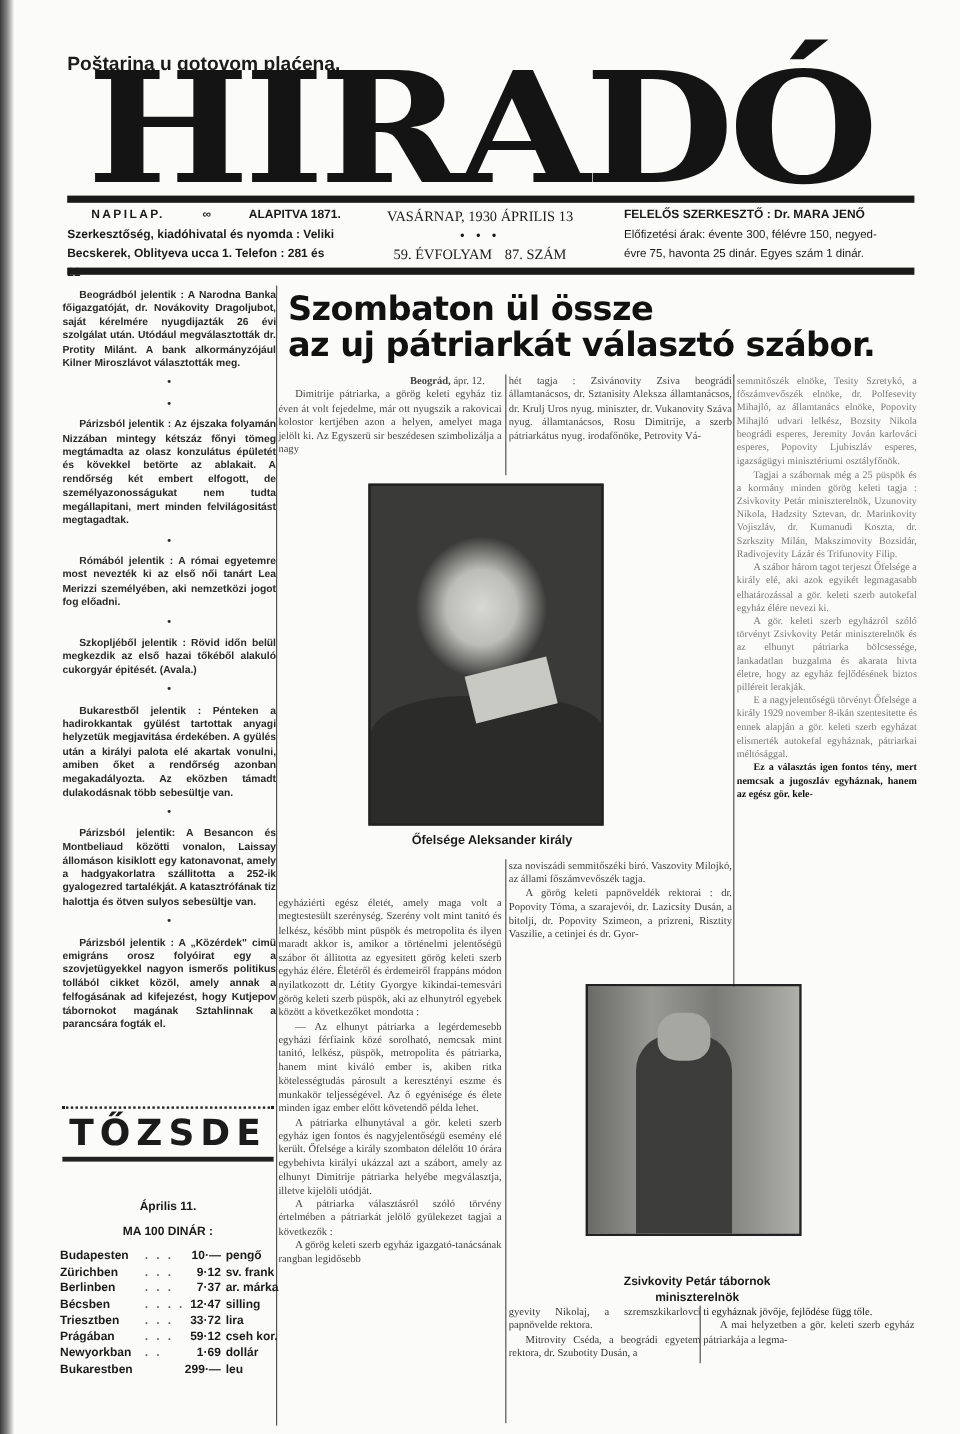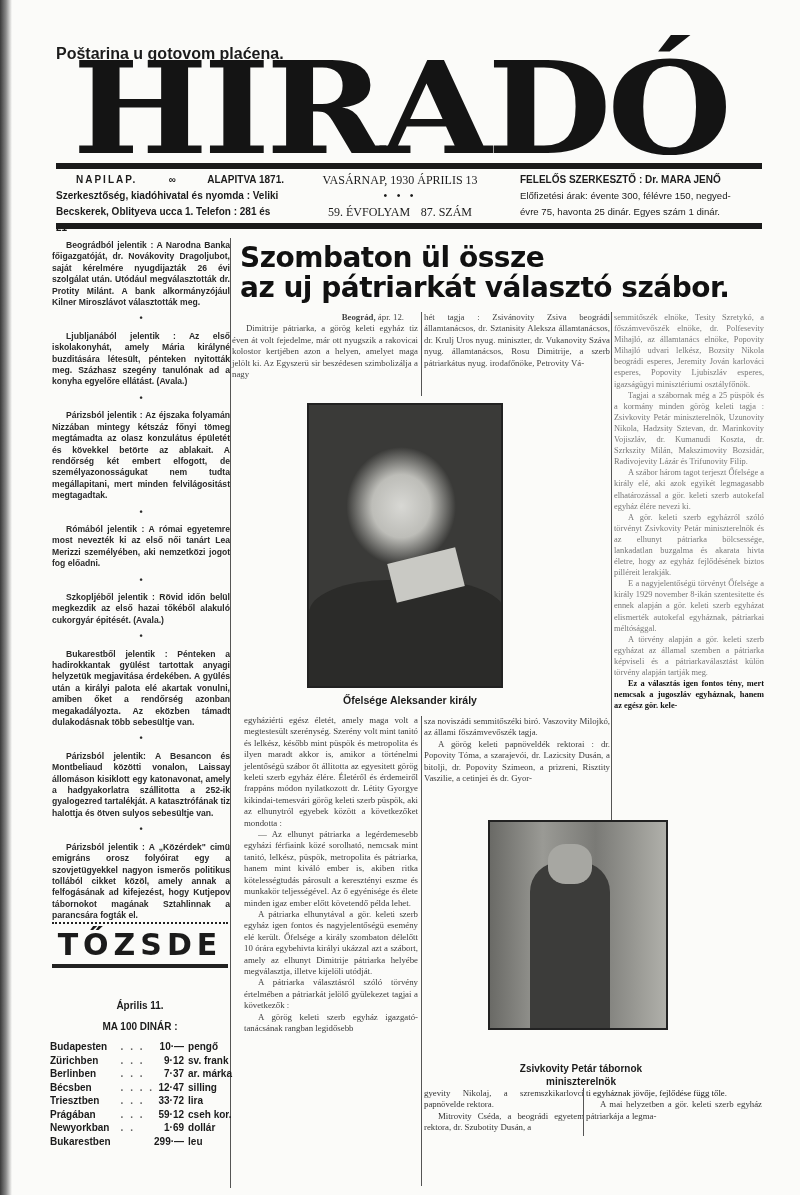--- a/index.html
+++ b/index.html
@@ -31,21 +31,21 @@
   .photo { position: absolute; border: 2px solid #222; overflow: hidden; }
   .photo.king { left: 307px; top: 403px; width: 196px; height: 285px; background: radial-gradient(ellipse 38% 28% at 48% 36%, #d8d8d4 0%, #bdbdb8 40%, #3a3a38 75%), #2a2a28; }
   .photo.king .uniform { position: absolute; left: 0; top: 175px; width: 196px; height: 110px; background: #2b2b29; border-radius: 40% 40% 0 0 / 30% 30% 0 0; }
   .photo.king .collar { position: absolute; left: 82px; top: 150px; width: 70px; height: 40px; background: #c9c9c4; transform: rotate(-14deg); }
   .photo.pm { left: 488px; top: 820px; width: 180px; height: 210px; background: linear-gradient(90deg,#6a6a66,#9a9a95 30%,#7a7a76 60%,#b0b0aa); }
   .photo.pm .body { position: absolute; left: 40px; top: 40px; width: 80px; height: 170px; background: #3c3c3a; border-radius: 30px 30px 0 0; }
   .photo.pm .face { position: absolute; left: 58px; top: 22px; width: 44px; height: 40px; background: #a7a7a2; border-radius: 40%; }
   .caption { position: absolute; text-align: center; font-family: "Liberation Sans", sans-serif; font-weight: bold; font-size: 10.5px; line-height: 13px; }
   .cap1 { left: 300px; top: 694px; width: 220px; }
   .cap2 { left: 486px; top: 1062px; width: 190px; font-size: 10px; }
-  .c2b { left: 232px; top: 715px; width: 186px; color: #3a3a3a; padding-left: 12px; }
+  .c2b { left: 232px; top: 747px; width: 186px; color: #3a3a3a; }
   .c3b { left: 424px; top: 716px; width: 186px; color: #3a3a3a; }
   .c3c { left: 424px; top: 1088px; width: 160px; color: #333; }
   .c4c { left: 586px; top: 1088px; width: 176px; color: #333; }
   .tozsde-rule { position: absolute; left: 52px; width: 176px; height: 2px; border-top: 2px dotted #222; }
   .tozsde { position: absolute; left: 52px; top: 928px; width: 176px; text-align: center; font-family: "DejaVu Sans", sans-serif; font-weight: bold; font-size: 30px; letter-spacing: 5px; line-height: 34px; }
   .tozsde-bar { position: absolute; left: 52px; top: 964px; width: 176px; height: 4px; background: #222; }
   .fx-date { position: absolute; left: 52px; top: 1000px; width: 176px; text-align: center; font-size: 10px; font-weight: bold; font-family: "Liberation Sans", sans-serif; }
   .fx-title { position: absolute; left: 52px; top: 1021px; width: 176px; text-align: center; font-size: 10px; font-weight: bold; font-family: "Liberation Sans", sans-serif; }
   .fx-table { position: absolute; left: 50px; top: 1040px; width: 182px; border-collapse: collapse; font-family: "Liberation Sans", sans-serif; font-size: 10px; font-weight: bold; }
   .fx-table td { padding: 0; height: 13.5px; white-space: nowrap; }
@@ -86,21 +86,20 @@
   <div style="font-weight:bold;font-size:10px;">FELELŐS SZERKESZTŐ : Dr. MARA JENŐ</div>
   <div>Előfizetési árak: évente 300, félévre 150, negyed-</div>
   <div>évre 75, havonta 25 dinár. Egyes szám 1 dinár.</div>
 </div>
 
 <div class="rule r2"></div>
 
 <div class="col c1">
   <p>Beográdból jelentik : A Narodna Banka főigazgatóját, dr. Novákovity Dragoljubot, saját kérelmére nyugdijazták 26 évi szolgálat után. Utódául megválasztották dr. Protity Milánt. A bank alkormányzójául Kilner Miroszlávot választották meg.</p>
   <div class="sep">•</div>
-  <p>Ljubljanából jelentik : Az első iskolakonyhát, amely Mária királyné buzditására létesült, pénteken nyitották meg. Százhasz szegény tanulónak ad a konyha egyelőre ellátást. (Avala.)</p>
   <div class="sep">•</div>
   <p>Párizsból jelentik : Az éjszaka folyamán Nizzában mintegy kétszáz főnyi tömeg megtámadta az olasz konzulátus épületét és kövekkel betörte az ablakait. A rendőrség két embert elfogott, de személyazonosságukat nem tudta megállapitani, mert minden felvilágositást megtagadtak.</p>
   <div class="sep">•</div>
   <p>Rómából jelentik : A római egyetemre most nevezték ki az első női tanárt Lea Merizzi személyében, aki nemzetközi jogot fog előadni.</p>
   <div class="sep">•</div>
   <p>Szkopljéből jelentik : Rövid időn belül megkezdik az első hazai tőkéből alakuló cukorgyár épitését. (Avala.)</p>
   <div class="sep">•</div>
   <p>Bukarestből jelentik : Pénteken a hadirokkantak gyülést tartottak anyagi helyzetük megjavitása érdekében. A gyülés után a királyi palota elé akartak vonulni, amiben őket a rendőrség azonban megakadályozta. Az eközben támadt dulakodásnak több sebesültje van.</p>
   <div class="sep">•</div>
   <p>Párizsból jelentik: A Besancon és Montbeliaud közötti vonalon, Laissay állomáson kisiklott egy katonavonat, amely a hadgyakorlatra szállitotta a 252-ik gyalogezred tartalékját. A katasztrófának tiz halottja és ötven sulyos sebesültje van.</p>
@@ -181,21 +180,20 @@
 <div class="col c3">
   <p style="text-indent:0">hét tagja : Zsivánovity Zsiva beográdi államtanácsos, dr. Sztanisity Aleksza államtanácsos, dr. Krulj Uros nyug. miniszter, dr. Vukanovity Száva nyug. államtanácsos, Rosu Dimitrije, a szerb pátriarkátus nyug. irodafőnöke, Petrovity Vá-</p>
 </div>
 <div class="vline" style="left:611px;top:312px;height:530px;"></div>
 <div class="col c4">
   <p style="text-indent:0">semmitőszék elnöke, Tesity Szretykó, a főszámvevőszék elnöke, dr. Polfesevity Mihajló, az államtanács elnöke, Popovity Mihajló udvari lelkész, Bozsity Nikola beográdi esperes, Jeremity Jován karlováci esperes, Popovity Ljubiszláv esperes, igazságügyi minisztériumi osztályfőnök.</p>
   <p>Tagjai a szábornak még a 25 püspök és a kormány minden görög keleti tagja : Zsivkovity Petár miniszterelnök, Uzunovity Nikola, Hadzsity Sztevan, dr. Marinkovity Vojiszláv, dr. Kumanudi Koszta, dr. Szrkszity Milán, Makszimovity Bozsidár, Radivojevity Lázár és Trifunovity Filip.</p>
   <p>A szábor három tagot terjeszt Őfelsége a király elé, aki azok egyikét legmagasabb elhatározással a gör. keleti szerb autokefal egyház élére nevezi ki.</p>
   <p>A gör. keleti szerb egyházról szóló törvényt Zsivkovity Petár miniszterelnök és az elhunyt pátriarka bölcsessége, lankadatlan buzgalma és akarata hivta életre, hogy az egyház fejlődésének biztos pilléreit lerakják.</p>
   <p>E a nagyjelentőségü törvényt Őfelsége a király 1929 november 8-ikán szentesitette és ennek alapján a gör. keleti szerb egyházat elismerték autokefal egyháznak, pátriarkai méltósággal.</p>
-  <p>A törvény alapján a gör. keleti szerb egyházat az államal szemben a pátriarka képviseli és a pátriarkaválasztást külön törvény alapján tartják meg.</p>
   <p class="bold" style="font-weight:bold;color:#111;">Ez a választás igen fontos tény, mert nemcsak a jugoszláv egyháznak, hanem az egész gör. kele-</p>
 </div>
 
 <div class="photo king">
   <div class="uniform"></div>
   <div class="collar"></div>
 </div>
 <div class="caption cap1">Őfelsége Aleksander király</div>
 
 <div class="col c2b">

